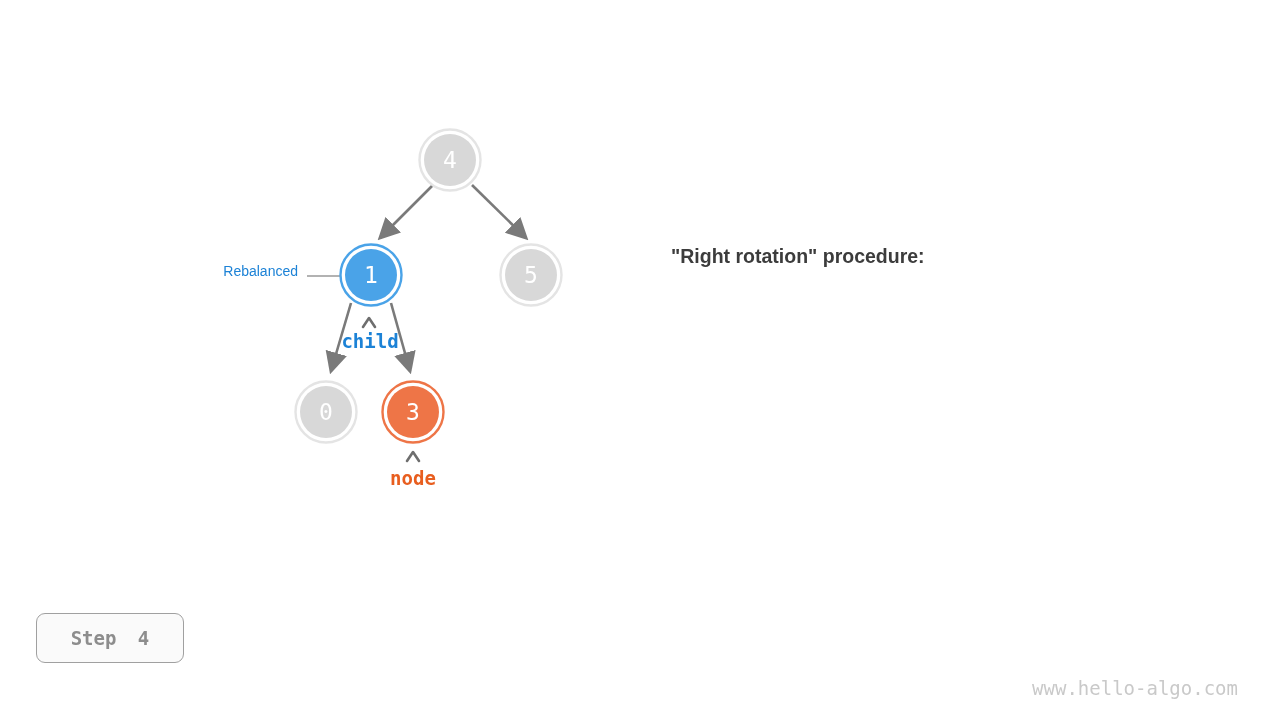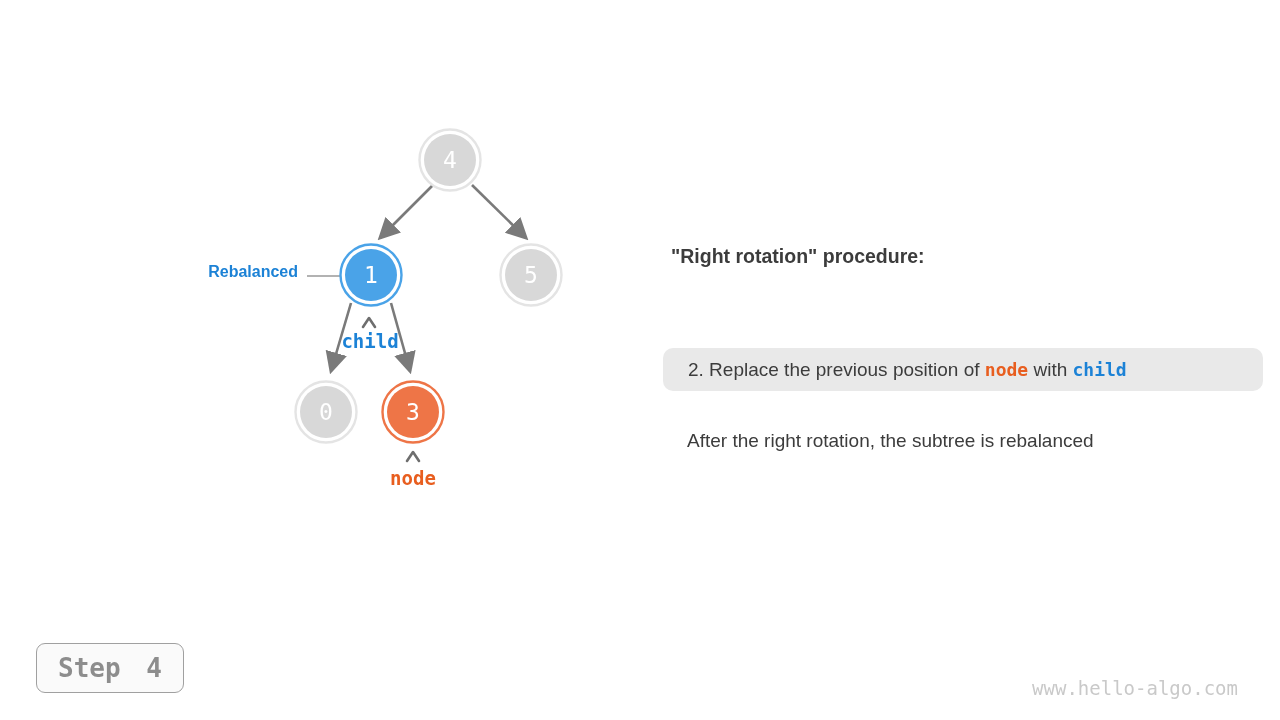--- a/index.html
+++ b/index.html
@@ -31,21 +31,21 @@
     fill: var(--node-digit);
     font-family: "DejaVu Sans Mono", monospace;
     font-size: 23px;
     text-anchor: middle;
   }
 
   
   .lbl { position: absolute; white-space: nowrap; }
   .lbl.rebalanced {
     left: 140px; top: 263px; width: 158px; text-align: right;
-    font-size: 16px; font-weight: bold; color: var(--blue-text);
+    font-size: 14px; font-weight: normal; color: var(--blue-text);
   }
   .lbl.childlbl {
     left: 320px; top: 330px; width: 100px; text-align: center;
     font-family: "DejaVu Sans Mono", monospace; font-weight: bold;
     font-size: 19px; color: var(--blue-text);
   }
   .lbl.nodelbl {
     left: 363px; top: 467px; width: 100px; text-align: center;
     font-family: "DejaVu Sans Mono", monospace; font-weight: bold;
     font-size: 19px; color: var(--orange-text);
@@ -65,26 +65,26 @@
   .note { left: 687px; top: 430px; font-size: 19px; }
   .code {
     font-family: "DejaVu Sans Mono", monospace;
     font-weight: bold; font-size: 18px;
   }
   .code.blue { color: var(--blue-text); }
   .code.orange { color: var(--orange-text); }
 
   
   .step-btn {
-    position: absolute; left: 36px; top: 643px; width: 146px; height: 48px;
+    position: absolute; left: 36px; top: 613px; width: 146px; height: 48px;
     display: flex; align-items: center; justify-content: center;
     border: 1.5px solid var(--step-border); border-radius: 9px;
     background: var(--step-bg); color: var(--step-text);
     font-family: "DejaVu Sans Mono", monospace; font-weight: bold;
-    font-size: 26px; word-spacing: 10px; cursor: pointer;
+    font-size: 19px; word-spacing: 10px; cursor: pointer;
   }
   .watermark {
     position: absolute; right: 42px; top: 677px;
     font-family: "DejaVu Sans Mono", monospace; font-size: 19px;
     color: var(--watermark-gray);
   }
 </style>
 </head>
 <body>
 
@@ -141,21 +141,19 @@
   </svg>
 
   <div class="lbl rebalanced">Rebalanced</div>
   <div class="lbl childlbl">child</div>
   <div class="lbl nodelbl">node</div>
 
   <div class="panel">
     <div class="heading">"Right rotation" procedure:</div>
 
 
-    <div class="item2"><span>2. Replace the previous position of </span><span class="code orange">node</span><span> with </span><span class="code blue">child</span><span></span></div>
 
-    <div class="note">After the right rotation, the subtree is rebalanced</div>
   </div>
 
   <div class="step-btn">Step 4</div>
   <div class="watermark">www.hello-algo.com</div>
 
 </div>
 
 </body></html>

